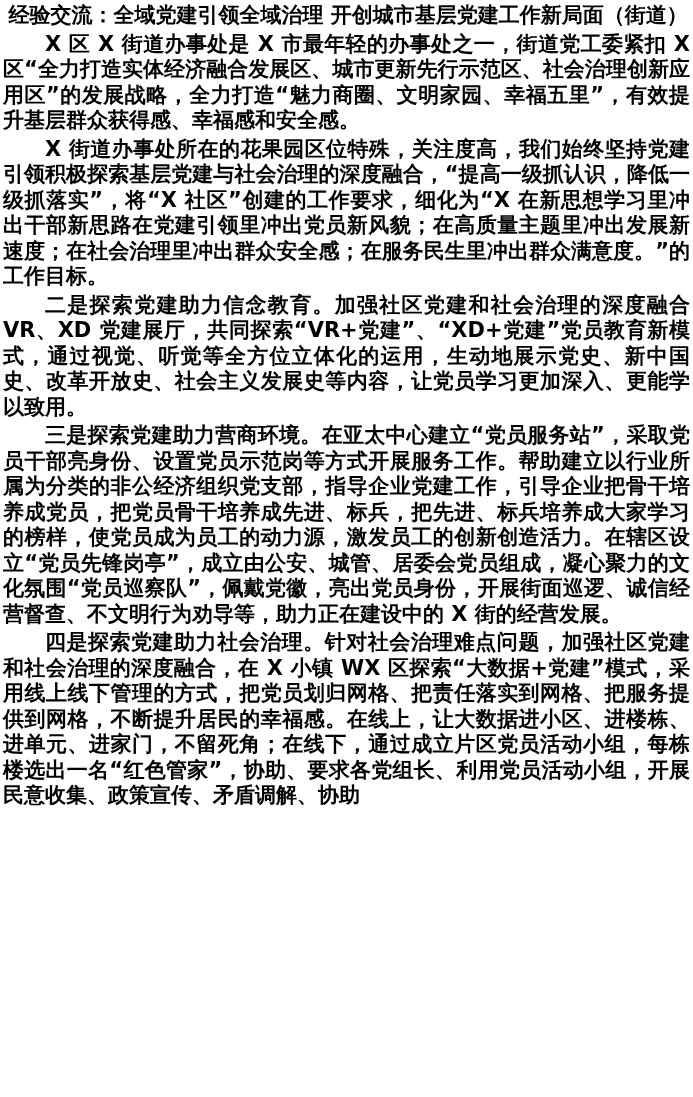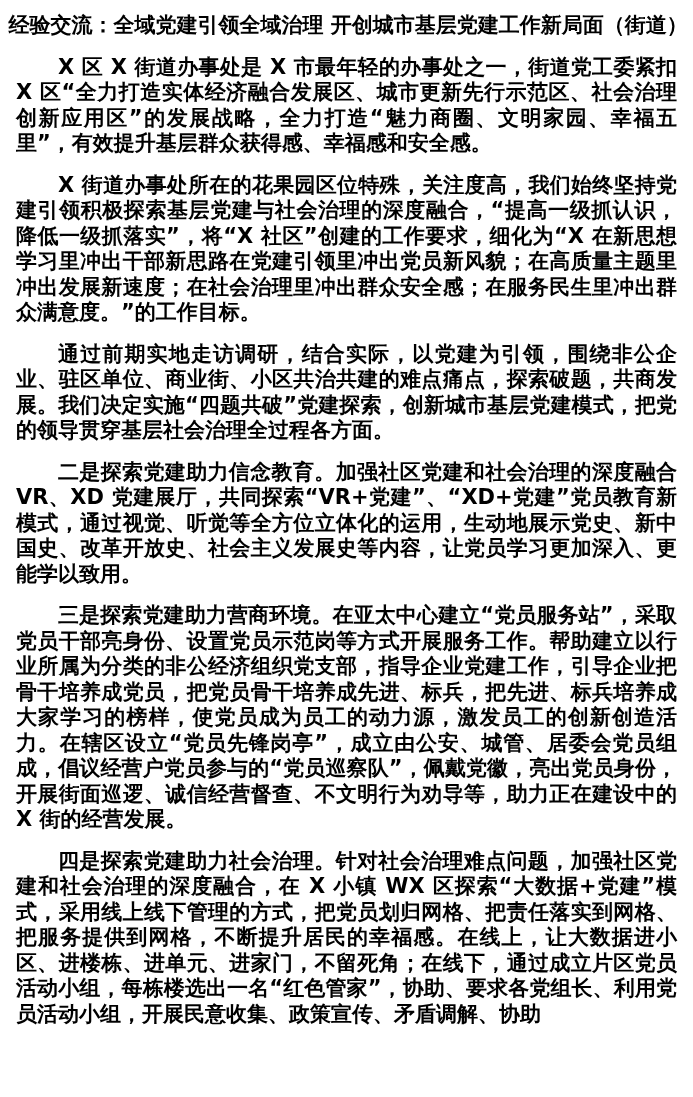--- a/index.html
+++ b/index.html
@@ -13,44 +13,43 @@
     height: 1097px;
     overflow: hidden;
     background: #ffffff;
     color: #000000;
     font-family: "DejaVu Sans", sans-serif;
     font-size: 21px;
     line-height: 25.5px;
     font-weight: 600;
     text-align: justify;
     box-sizing: border-box;
-    padding-top: 13px;
+    padding-top: 3px;
   }
   .doc-title {
     margin: 0;
     padding: 0;
     font-size: 21px;
     font-weight: 600;
     line-height: 25.5px;
     white-space: nowrap;
     text-indent: 0.4em;
   }
   .doc-body p {
-    margin: 16px;
+    margin: 3px;
     padding: 0;
     text-indent: 2em;
     text-align: justify;
   }
 </style>
 </head>
 <body>
 
 <div class="page">
   <h1 class="doc-title">经验交流：全域党建引领全域治理 开创城市基层党建工作新局面（街道）</h1>
   <div class="doc-body">
       <p>X 区 X 街道办事处是 X 市最年轻的办事处之一，街道党工委紧扣 X 区“全力打造实体经济融合发展区、城市更新先行示范区、社会治理创新应用区”的发展战略，全力打造“魅力商圈、文明家园、幸福五里”，有效提升基层群众获得感、幸福感和安全感。</p>
       <p>X 街道办事处所在的花果园区位特殊，关注度高，我们始终坚持党建引领积极探索基层党建与社会治理的深度融合，“提高一级抓认识，降低一级抓落实”，将“X 社区”创建的工作要求，细化为“X 在新思想学习里冲出干部新思路在党建引领里冲出党员新风貌；在高质量主题里冲出发展新速度；在社会治理里冲出群众安全感；在服务民生里冲出群众满意度。”的工作目标。</p>
-      <p>通过前期实地走访调研，结合实际，以党建为引领，围绕非公企业、驻区单位、商业街、小区共治共建的难点痛点，探索破题，共商发展。我们决定实施“四题共破”党建探索，创新城市基层党建模式，把党的领导贯穿基层社会治理全过程各方面。</p>
       <p>二是探索党建助力信念教育。加强社区党建和社会治理的深度融合 VR、XD 党建展厅，共同探索“VR+党建”、“XD+党建”党员教育新模式，通过视觉、听觉等全方位立体化的运用，生动地展示党史、新中国史、改革开放史、社会主义发展史等内容，让党员学习更加深入、更能学以致用。</p>
-      <p>三是探索党建助力营商环境。在亚太中心建立“党员服务站”，采取党员干部亮身份、设置党员示范岗等方式开展服务工作。帮助建立以行业所属为分类的非公经济组织党支部，指导企业党建工作，引导企业把骨干培养成党员，把党员骨干培养成先进、标兵，把先进、标兵培养成大家学习的榜样，使党员成为员工的动力源，激发员工的创新创造活力。在辖区设立“党员先锋岗亭”，成立由公安、城管、居委会党员组成，倡议经营户党员参与的“党员巡察队”，佩戴党徽，亮出党员身份，开展街面巡逻、诚信经营督查、不文明行为劝导等，助力正在建设中的 X 街的经营发展。</p>
+      <p>三是探索党建助力营商环境。在亚太中心建立“党员服务站”，采取党员干部亮身份、设置党员示范岗等方式开展服务工作。帮助建立以行业所属为分类的非公经济组织党支部，指导企业党建工作，引导企业把骨干培养成党员，把党员骨干培养成先进、标兵，把先进、标兵培养成大家学习的榜样，使党员成为员工的动力源，激发员工的创新创造活力。在辖区设立“党员先锋岗亭”，成立由公安、城管、居委会党员组成，凝心聚力的文化氛围“党员巡察队”，佩戴党徽，亮出党员身份，开展街面巡逻、诚信经营督查、不文明行为劝导等，助力正在建设中的 X 街的经营发展。</p>
       <p>四是探索党建助力社会治理。针对社会治理难点问题，加强社区党建和社会治理的深度融合，在 X 小镇 WX 区探索“大数据+党建”模式，采用线上线下管理的方式，把党员划归网格、把责任落实到网格、把服务提供到网格，不断提升居民的幸福感。在线上，让大数据进小区、进楼栋、进单元、进家门，不留死角；在线下，通过成立片区党员活动小组，每栋楼选出一名“红色管家”，协助、要求各党组长、利用党员活动小组，开展民意收集、政策宣传、矛盾调解、协助</p>
     </div>
 </div>
 
 </body></html>

